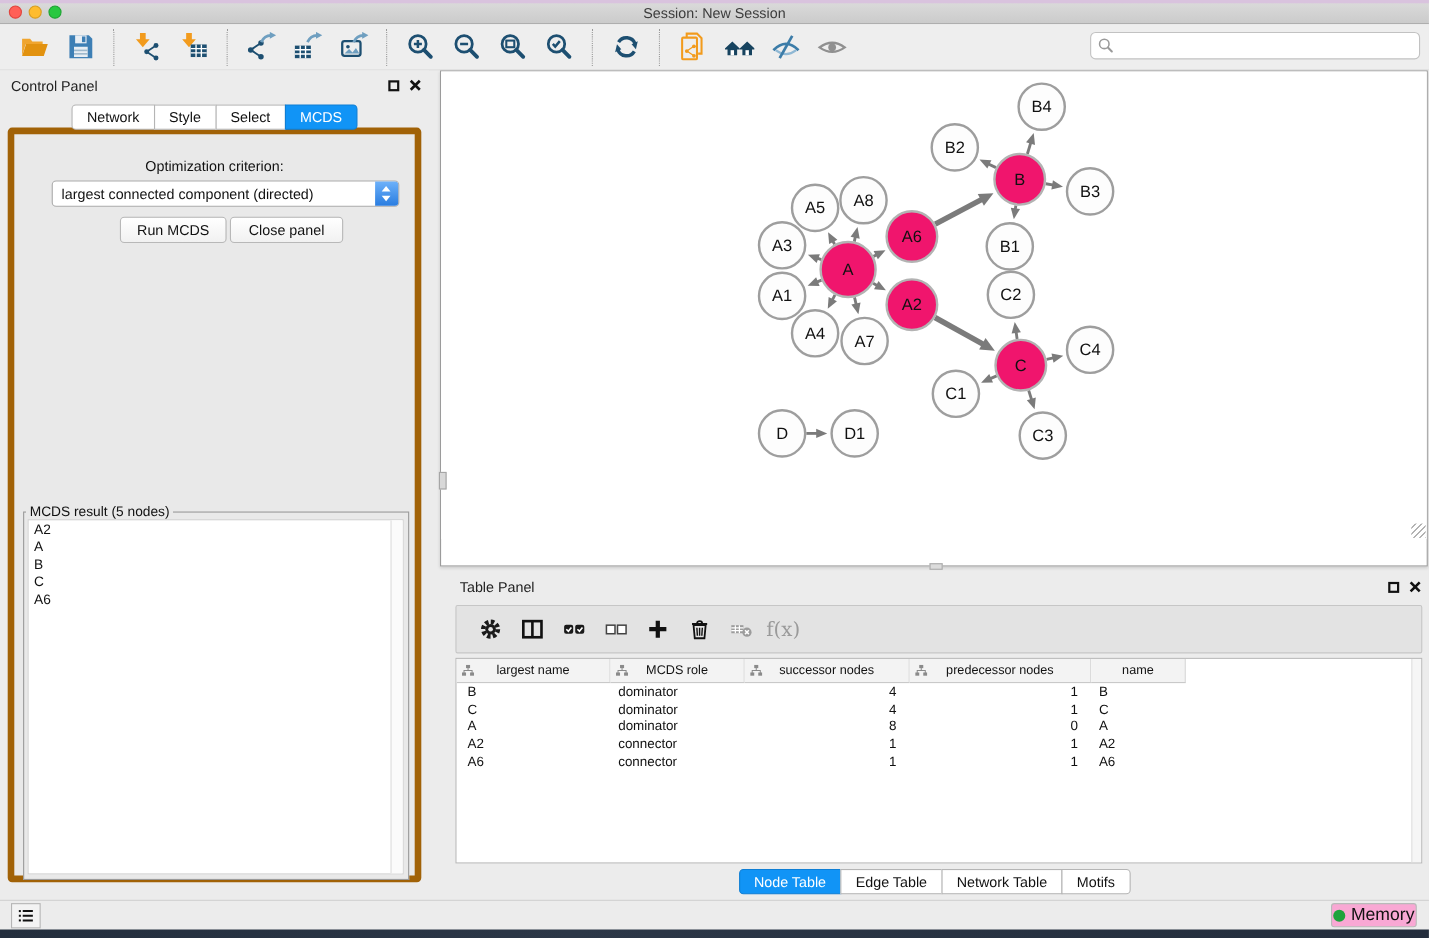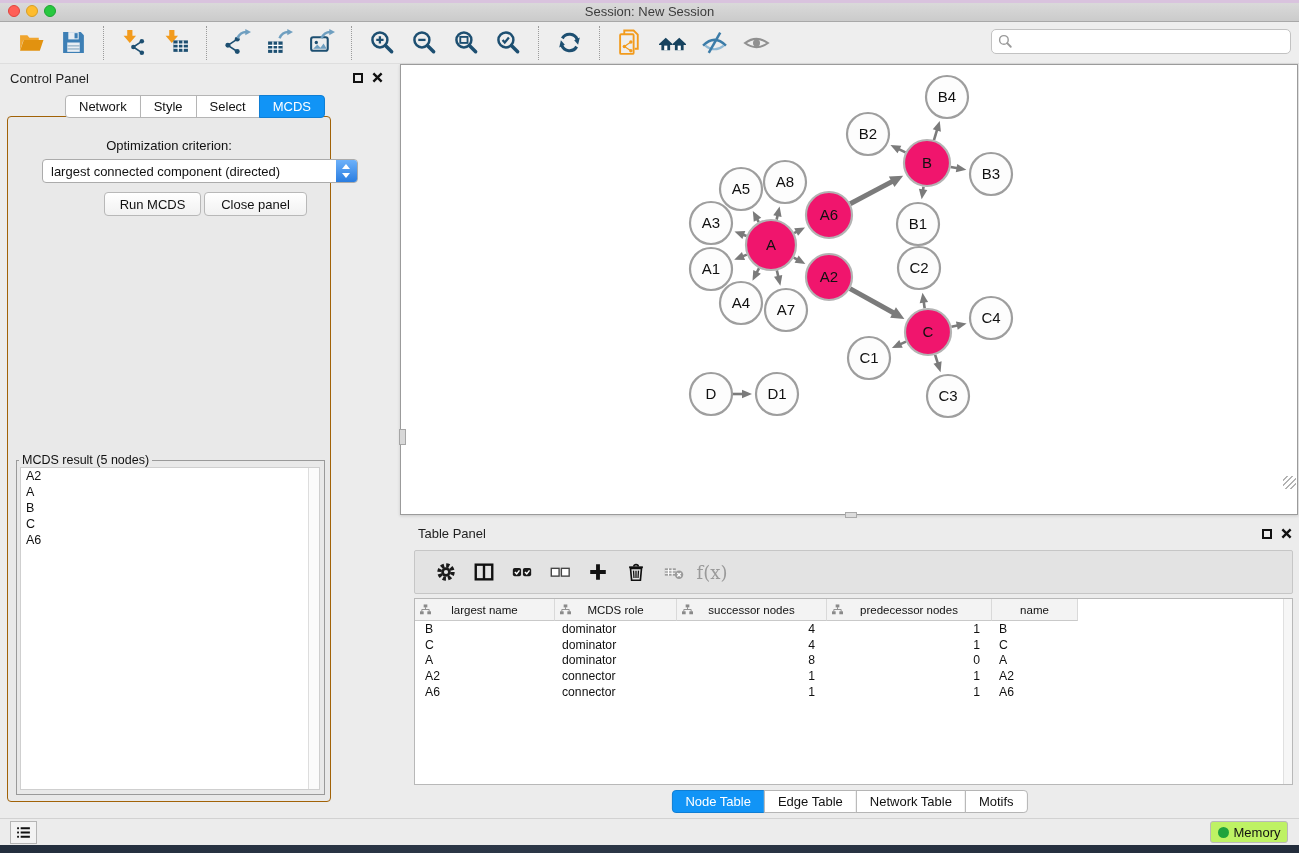--- a/index.html
+++ b/index.html
@@ -35,22 +35,22 @@
   .close-ico svg { width:11px; height:11px; display:block; }
 
   .seg-tabs { position:absolute; display:flex; }
   .cp-tabs { top:31px; left:50%; transform:translateX(-50%); z-index:3; }
   .seg-tab { background:#fff; border:1px solid #b5b5b5; font-size:13px; padding:3px 13px; margin-left:-1px;
     color:#111; white-space:nowrap; }
   .seg-tab:first-child { border-radius:4px 0 0 4px; margin-left:0; }
   .seg-tab:last-child { border-radius:0 4px 4px 0; }
   .seg-tab.active { background:#1194f6; border-color:#0f7ed4; color:#fff; }
 
-  .cp-box { position:absolute; left:7px; top:52px; width:324px; height:686px; background:#e9e9e9;
-    border:1px solid #a16207; border-radius:4px; }
+  .cp-box { position:absolute; left:7px; top:52px; width:376px; height:686px; background:#e9e9e9;
+    border:6px solid #a16207; border-radius:4px; }
   .opt-label { position:absolute; left:0; right:0; top:21px; text-align:center; font-size:13px; color:#111; }
   .crit-select { position:absolute; left:34px; top:42px; width:316px; height:24px; background:#fff;
     border:1px solid #ababab; border-radius:4px; display:flex; align-items:center; }
   .crit-select .val { flex:1; font-size:13px; padding-left:8px; color:#111; white-space:nowrap; overflow:hidden; }
   .stepper { width:21px; height:22px; margin:0; border-radius:0 3px 3px 0;
     background:linear-gradient(#6db1fa,#2a7de0); position:relative; }
   .stepper::before { content:""; position:absolute; left:6px; top:4px; border-left:4.5px solid transparent;
     border-right:4.5px solid transparent; border-bottom:5px solid #fff; }
   .stepper::after { content:""; position:absolute; left:6px; bottom:4px; border-left:4.5px solid transparent;
     border-right:4.5px solid transparent; border-top:5px solid #fff; }
@@ -100,22 +100,22 @@
   .td.l2 { text-align:left; padding-left:7px; }
   .td.r { text-align:right; padding-right:12px; }
   .tbl-scroll { position:absolute; right:0; top:0; bottom:0; width:9px; background:#f6f6f6; border-left:1px solid #e0e0e0; }
   .tp-tabs { top:270px; left:50%; transform:translateX(-50%); }
 
   
   .statusbar { position:absolute; left:0; top:818px; width:1299px; height:27px; background:#ececec; border-top:1px solid #d2d2d2; }
   .list-btn { position:absolute; left:10px; top:2px; width:27px; height:23px; background:#f3f3f3;
     border:1px solid #b5b5b5; display:flex; align-items:center; justify-content:center; }
   .list-btn svg { width:17px; height:17px; }
-  .mem-btn { position:absolute; right:11px; top:2px; width:78px; height:22px; background:#bef264; border:1px solid #b9b9b9;
-    border-radius:3px; display:flex; align-items:center; justify-content:center; gap:5px; font-size:13px; color:#111; font-family:inherit; }
+  .mem-btn { position:absolute; right:11px; top:2px; width:78px; height:22px; background:#f9a8d4; border:1px solid #b9b9b9;
+    border-radius:3px; display:flex; align-items:center; justify-content:center; gap:5px; font-size:16px; color:#111; font-family:inherit; }
   .mem-dot { width:11px; height:11px; border-radius:50%; background:#1fa33c; display:inline-block; }
 
   .desktop-strip { position:absolute; left:0; top:845px; width:1299px; height:8px;
     background:linear-gradient(90deg,#232e3d,#2c3747 40%,#232d3c); }
 </style>
 </head>
 <body>
 
 <div class="titlebar">
   <span class="tl red"></span>

